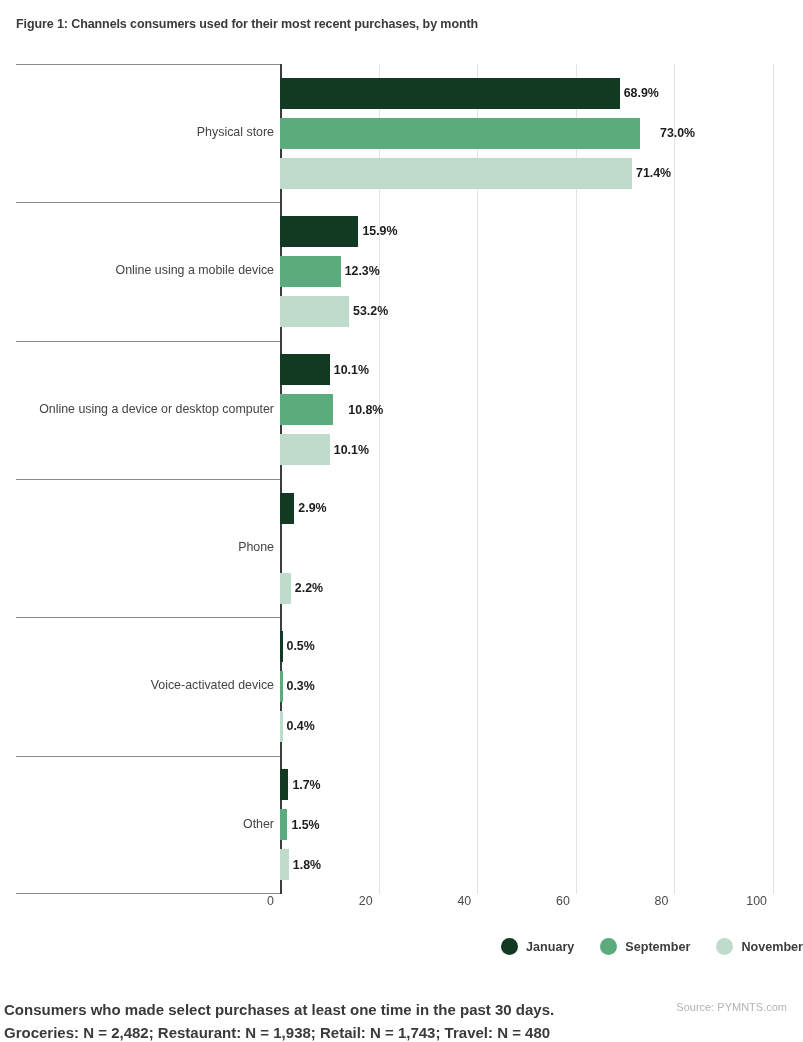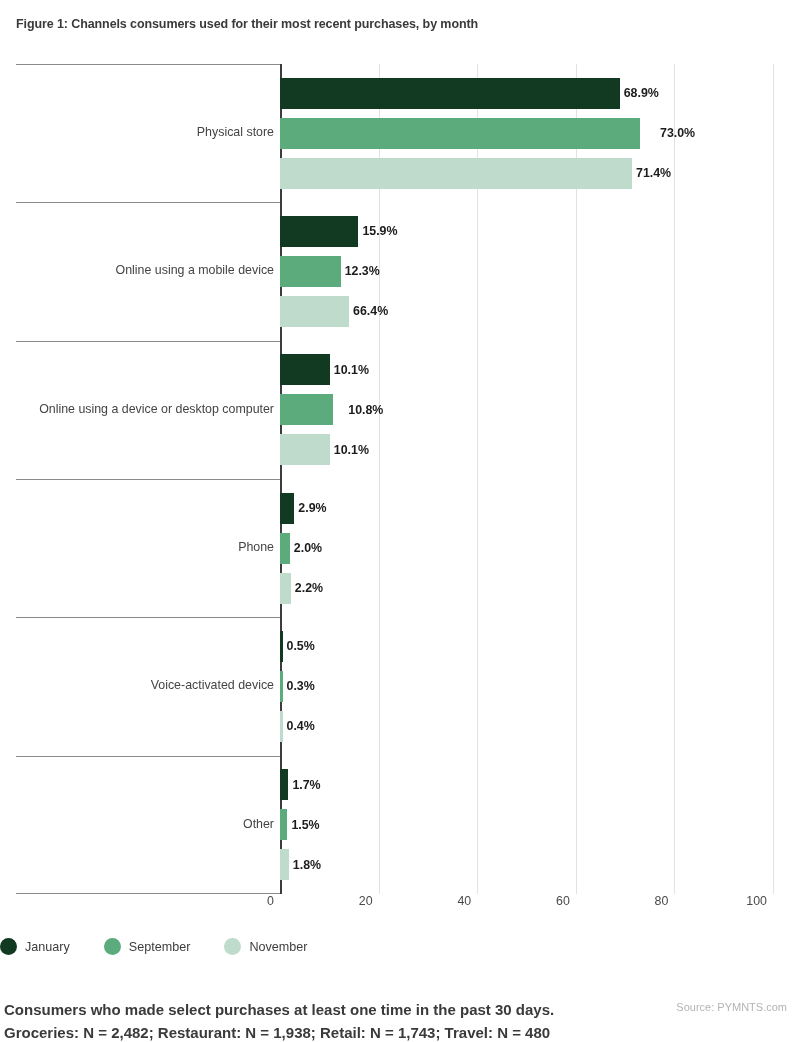--- a/index.html
+++ b/index.html
@@ -98,23 +98,24 @@
     padding-right: 6px;
     white-space: nowrap;
   }
 
   
   #legend {
     position: absolute;
     left: 0; top: 938px;
     width: 803px;
     display: flex;
-    justify-content: flex-start;
+    justify-content: flex-end;
     align-items: center;
-    gap: 34px;
+    gap: 26px;
+    font-weight: bold;
   }
   .legend-item { display: flex; align-items: center; gap: 8px; }
   .legend-swatch {
     width: 17px; height: 17px;
     border-radius: 50%;
     display: inline-block;
   }
   .legend-label {
     font-size: 12.6px;
     color: #3d3d3d;
@@ -178,21 +179,21 @@
         <div class="bar-row" style="top: 13.6667px; width: 493px;">
           <div class="bar" style="width: 78.387px; background: rgb(18, 58, 34);"></div>
           <div class="bar-value" style="left: 78.387px;">15.9%</div>
         </div>
         <div class="bar-row" style="top: 53.6667px; width: 493px;">
           <div class="bar" style="width: 60.639px; background: rgb(91, 171, 124);"></div>
           <div class="bar-value" style="left: 60.639px;">12.3%</div>
         </div>
         <div class="bar-row" style="top: 93.6667px; width: 493px;">
           <div class="bar" style="width: 69.02px; background: rgb(191, 219, 204);"></div>
-          <div class="bar-value" style="left: 69.02px;">66.4%</div>
+          <div class="bar-value" style="left: 69.02px;">53.2%</div>
         </div>
       </div>
       <div class="group" style="top: 276.667px; height: 138.333px;">
         <div class="group-sep"></div>
         <div class="cat-label" style="top: 61.1667px;">Online using a device or desktop computer</div>
         <div class="bar-row" style="top: 13.6667px; width: 493px;">
           <div class="bar" style="width: 49.793px; background: rgb(18, 58, 34);"></div>
           <div class="bar-value" style="left: 49.793px;">10.1%</div>
         </div>
         <div class="bar-row" style="top: 53.6667px; width: 493px;">
@@ -203,24 +204,20 @@
           <div class="bar" style="width: 49.793px; background: rgb(191, 219, 204);"></div>
           <div class="bar-value" style="left: 49.793px;">10.1%</div>
         </div>
       </div>
       <div class="group" style="top: 415px; height: 138.333px;">
         <div class="group-sep"></div>
         <div class="cat-label" style="top: 61.1667px;">Phone</div>
         <div class="bar-row" style="top: 13.6667px; width: 493px;">
           <div class="bar" style="width: 14.297px; background: rgb(18, 58, 34);"></div>
           <div class="bar-value" style="left: 14.297px;">2.9%</div>
-        </div>
-        <div class="bar-row" style="top: 53.6667px; width: 493px;">
-          <div class="bar" style="width: 9.86px; background: rgb(91, 171, 124);"></div>
-          <div class="bar-value" style="left: 9.86px;">2.0%</div>
         </div>
         <div class="bar-row" style="top: 93.6667px; width: 493px;">
           <div class="bar" style="width: 10.846px; background: rgb(191, 219, 204);"></div>
           <div class="bar-value" style="left: 10.846px;">2.2%</div>
         </div>
       </div>
       <div class="group" style="top: 553.333px; height: 138.333px;">
         <div class="group-sep"></div>
         <div class="cat-label" style="top: 61.1667px;">Voice-activated device</div>
         <div class="bar-row" style="top: 13.6667px; width: 493px;">

